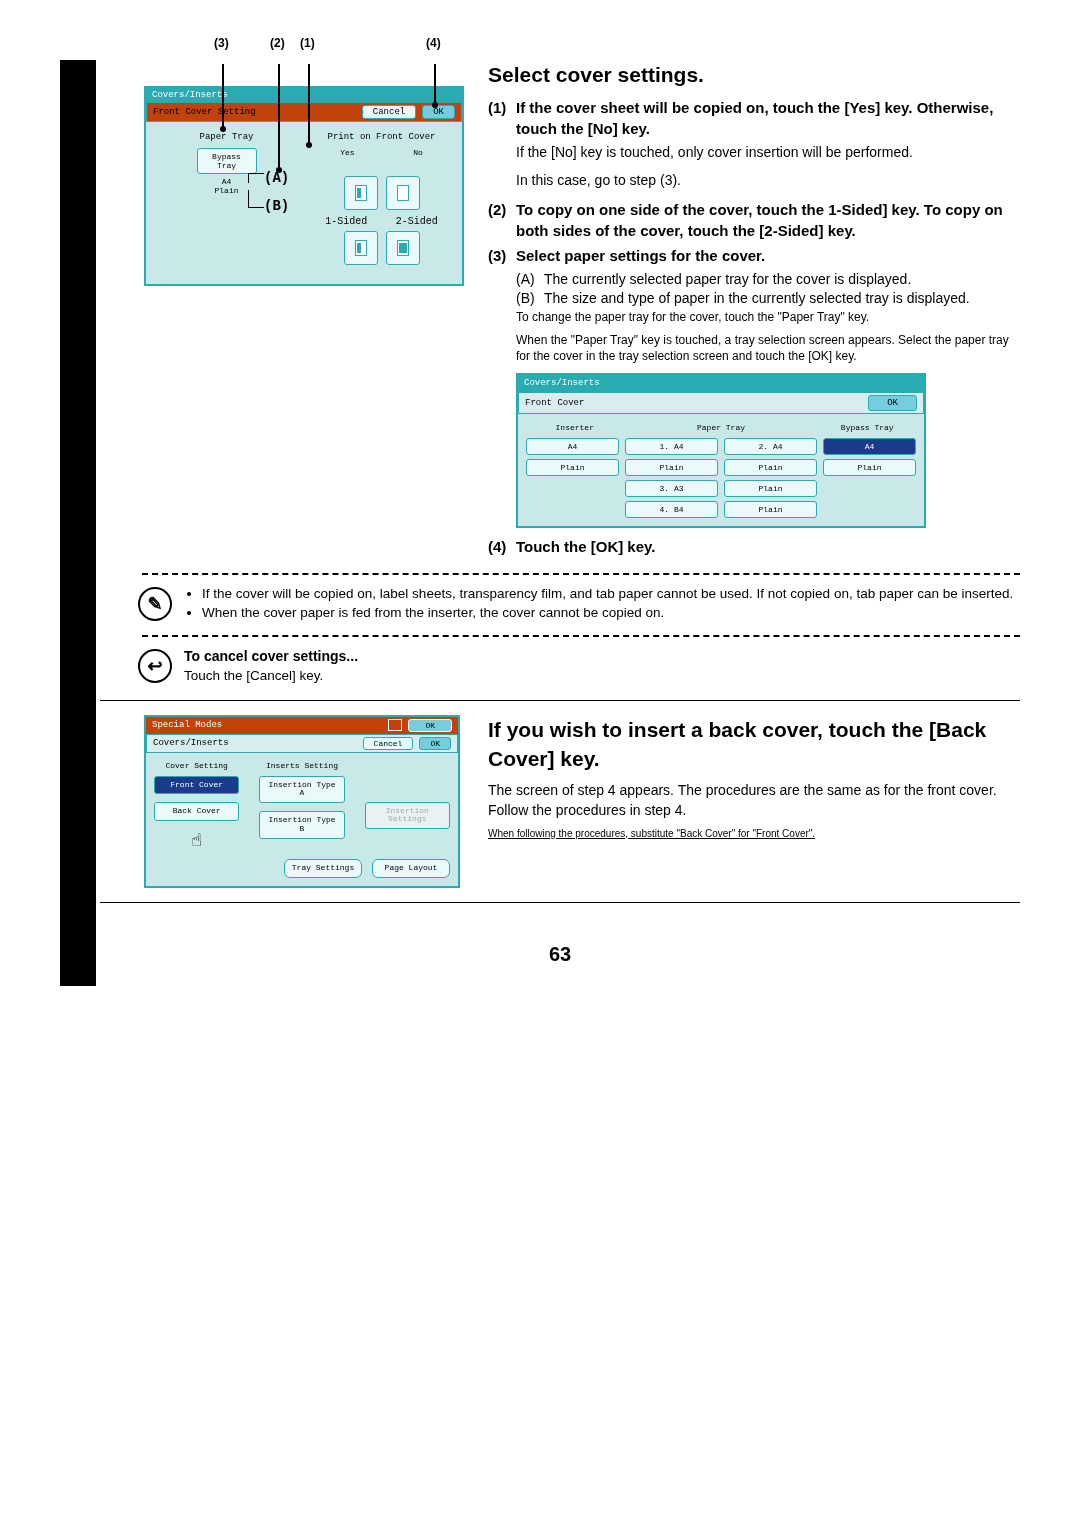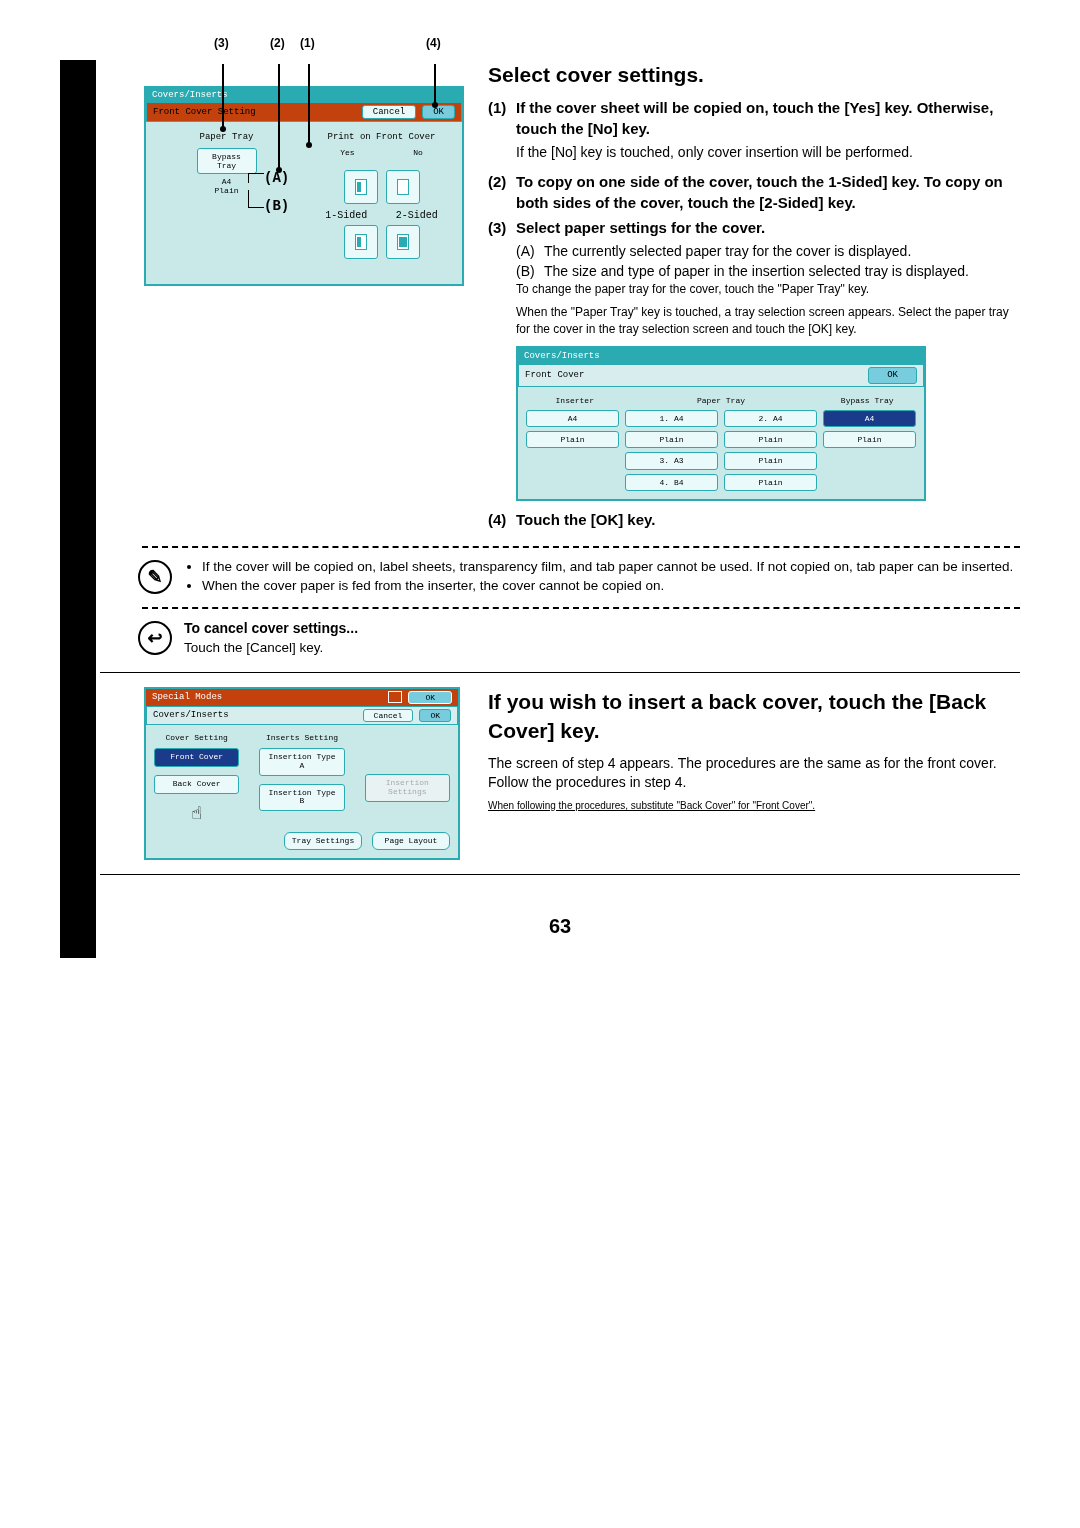--- a/index.html
+++ b/index.html
@@ -35,21 +35,21 @@
   .scr1 .titlebar { background:#2aabb2; color:#fff; padding:2px 6px;}
   .scr1 .subtitle { background:#c2410c; border:1px solid #2aabb2; padding:2px 6px; display:flex; justify-content:space-between; align-items:center;}
   .scr1 .subtitle .btns{display:flex; gap:6px;}
   .scr1 .btn { border:1px solid #2aabb2; background:#eafafa; padding:1px 10px; border-radius:3px; font-size:9px;}
   .scr1 .btn.ok{background:#7cd;}
   .scr1 .main { display:flex; gap:14px; padding:10px;}
   .scr1 .col { flex:1;}
   .scr1 .lbl{text-align:center; font-size:9px; margin-bottom:6px;}
   .scr1 .traybtn{border:1px solid #2aabb2; background:#eafafa; padding:3px 4px; text-align:center; border-radius:3px; font-size:8px; margin:0 auto 3px; width:60px;}
   .scr1 .small{font-size:8px; text-align:center;}
-  .scr1 .yn{display:flex; justify-content:space-around; font-size:8px; margin-bottom:13px;}
+  .scr1 .yn{display:flex; justify-content:space-around; font-size:8px; margin-bottom:19px;}
   .scr1 .iconrow{display:flex; gap:8px; justify-content:center;}
   .scr1 .iconbox{border:1px solid #2aabb2; background:#eafafa; width:34px; height:34px; display:flex; align-items:center; justify-content:center; border-radius:3px;}
   .scr1 .sidelbl{display:flex; justify-content:space-around; font-size:10px; margin:6px 0 4px;}
   .pointer-label { position:absolute; font-weight:bold; font-size:14px;}
 
   
   .v-callout { position:absolute; width:1.5px; background:#000; top:-24px;}
   .v-callout .dot{position:absolute; bottom:-4px; left:-2.5px; width:6px; height:6px; border-radius:50%; background:#000;}
   .v-num{position:absolute; top:-24px; font-weight:bold; font-size:12px;}
 
@@ -175,35 +175,36 @@
           </div>
         </div>
 
         <div class="text-col">
           <h2>Select cover settings.</h2>
           <div class="numitem">
               <span class="pn">(1)</span>
               <span class="pt">If the cover sheet will be copied on, touch the [Yes] key. Otherwise, touch the [No] key.</span>
             </div>
           <div class="sub">If the [No] key is touched, only cover insertion will be performed.</div>
+          <div class="sub">In this case, go to step (3).</div>
           <div class="numitem">
               <span class="pn">(2)</span>
               <span class="pt">To copy on one side of the cover, touch the 1-Sided] key. To copy on both sides of the cover, touch the [2-Sided] key.</span>
             </div>
           <div class="numitem">
               <span class="pn">(3)</span>
               <span class="pt">Select paper settings for the cover.</span>
             </div>
           <div class="subletter">
               <span class="ln">(A)</span>
               <span>The currently selected paper tray for the cover is displayed.</span>
             </div>
           <div class="subletter">
               <span class="ln">(B)</span>
-              <span>The size and type of paper in the insertion selected tray is displayed.</span>
+              <span>The size and type of paper in the currently selected tray is displayed.</span>
             </div>
           <div class="para">To change the paper tray for the cover, touch the "Paper Tray" key.</div>
           <div class="para">When the "Paper Tray" key is touched, a tray selection screen appears. Select the paper tray for the cover in the tray selection screen and touch the [OK] key.</div>
 
           <div class="screen scr2">
             <div class="titlebar">Covers/Inserts</div>
             <div class="subtitle">
               <span>Front Cover</span>
               <span class="ok">OK</span>
             </div>

